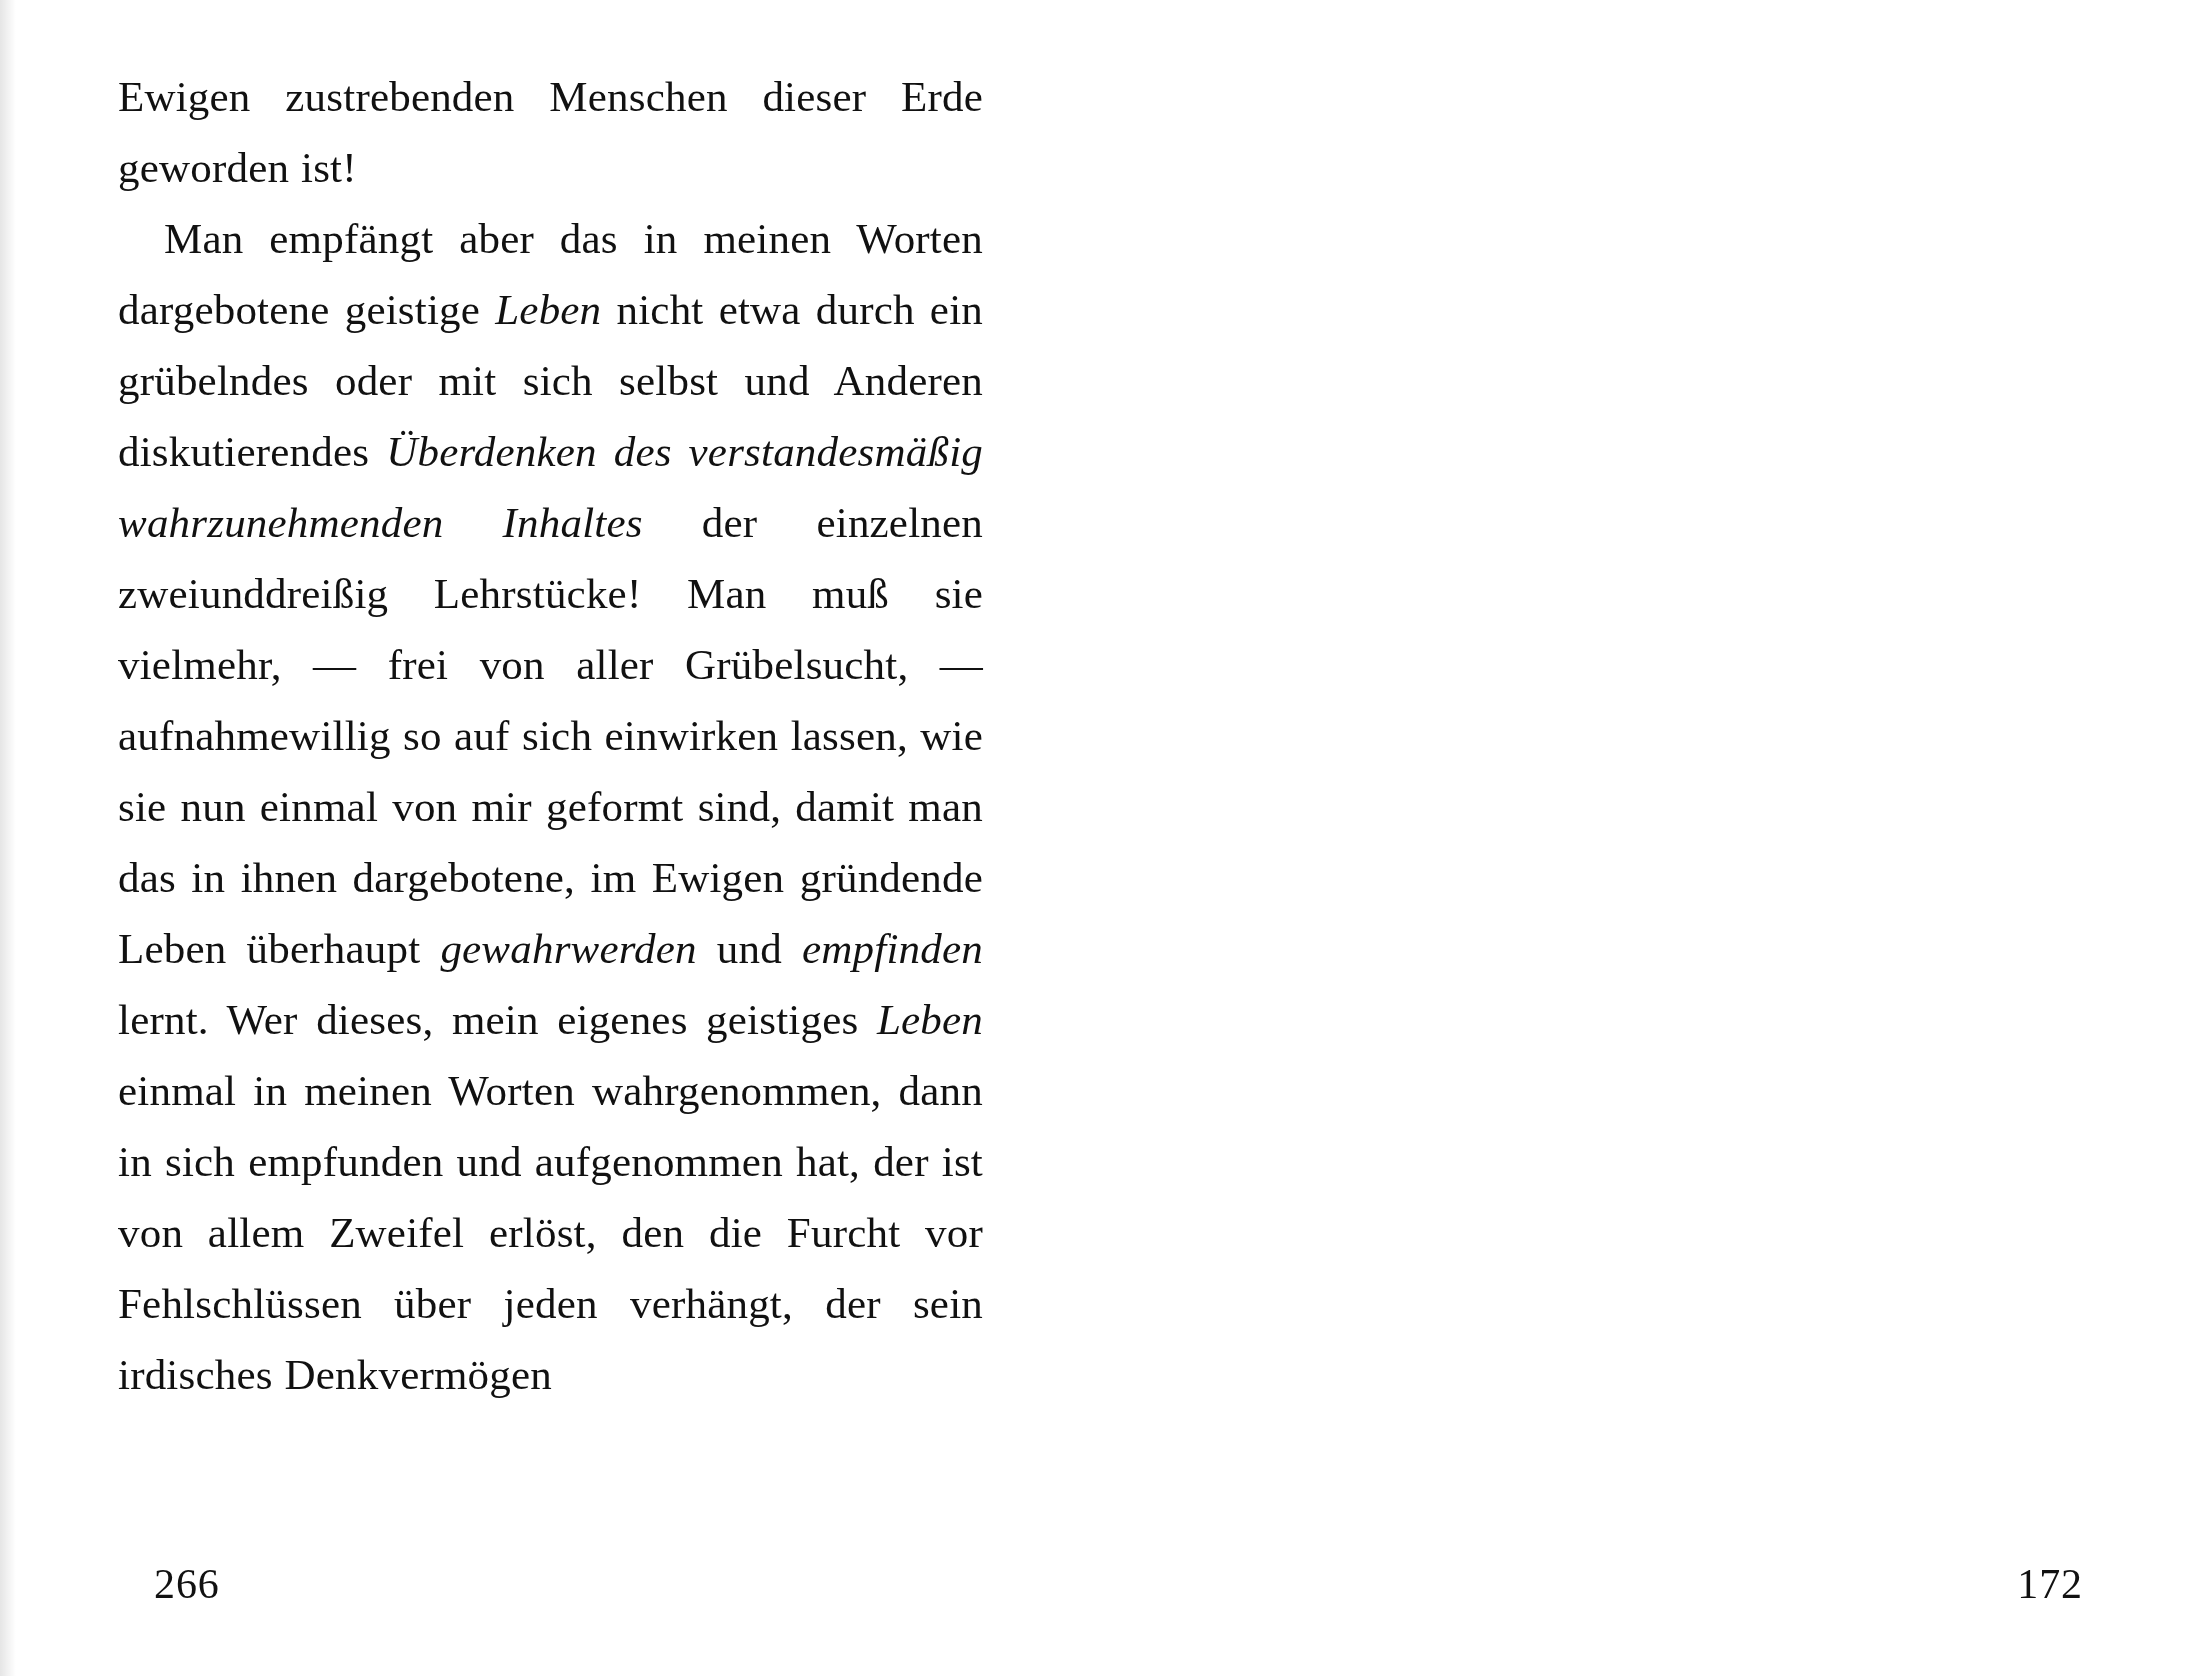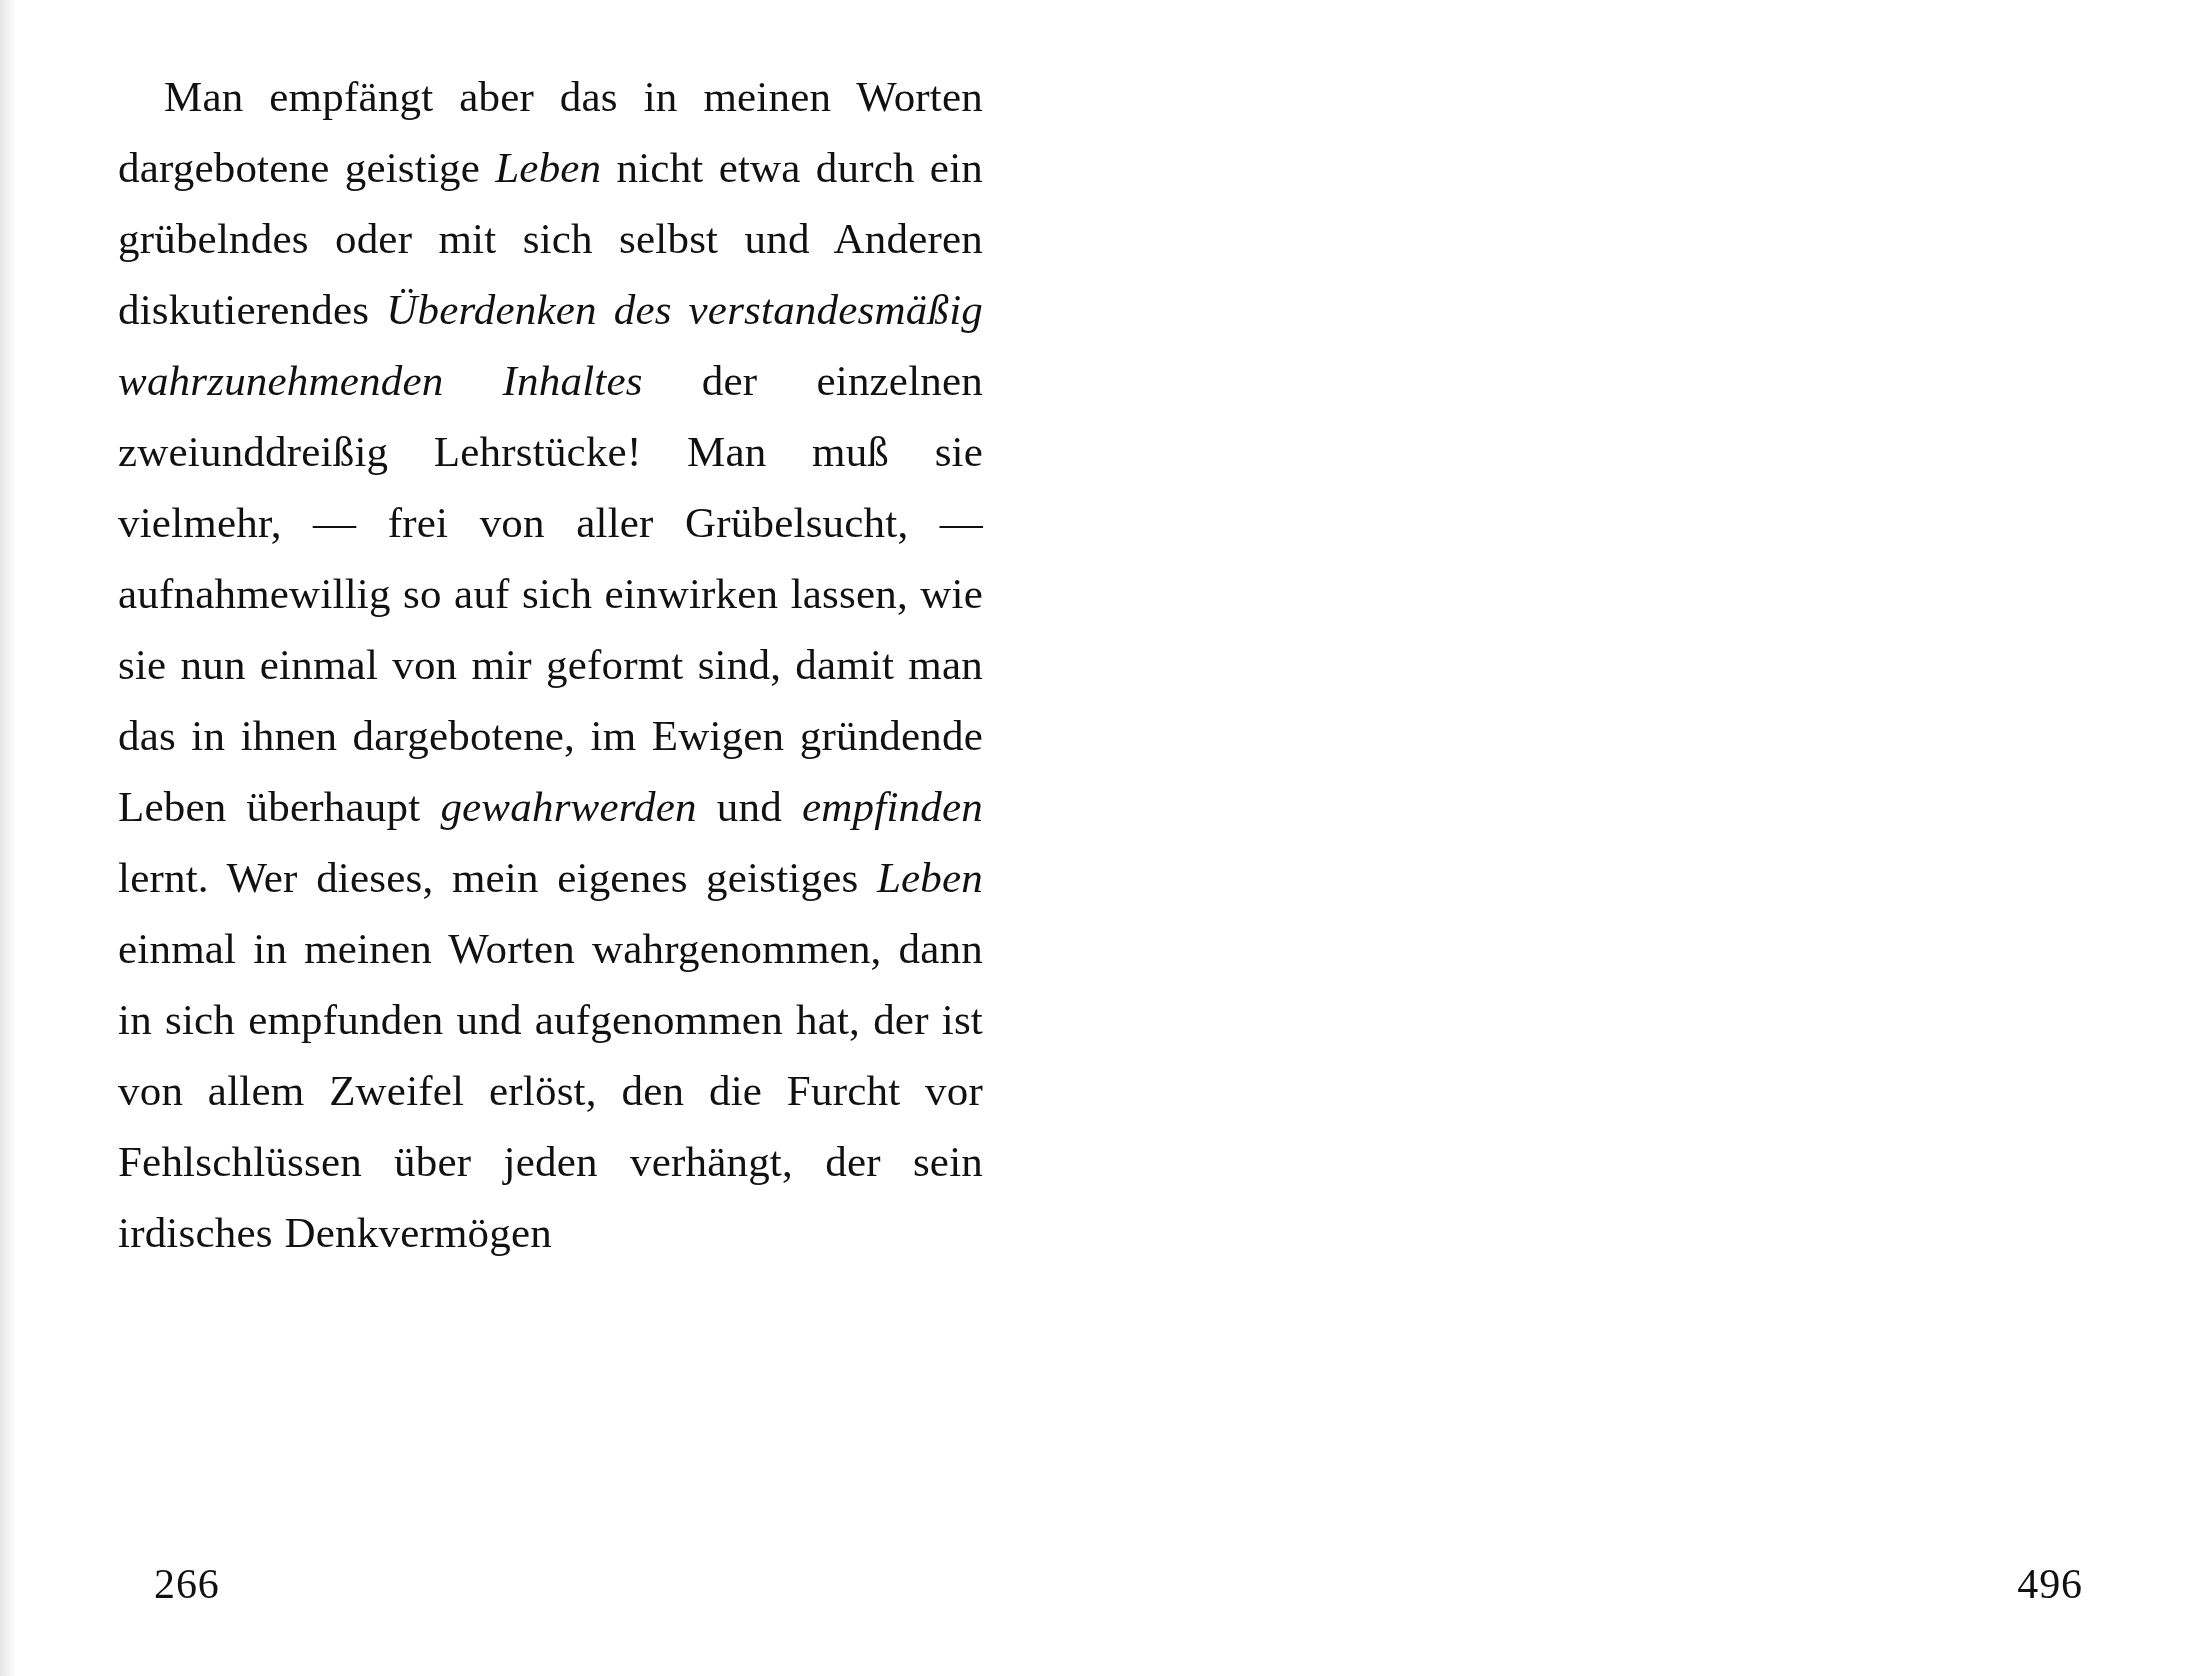--- a/index.html
+++ b/index.html
@@ -85,23 +85,24 @@
   }
 </style>
 </head>
 <body>
 
 <div class="spread">
 
   <div class="page page-left">
     <div class="edge-shadow-left"></div>
     <div class="text-col">
+        <p class="para"><span>Ewigen zustrebenden Menschen dieser Erde geworden ist!</span></p>
         <p class="para indent"><span>Man empfängt aber das in meinen Worten dargebotene geistige </span><span class="it">Leben</span><span> nicht etwa durch ein grübelndes oder mit sich selbst und Anderen diskutierendes </span><span class="it">Überdenken des verstandesmäßig wahrzunehmenden Inhaltes</span><span> der einzelnen zweiunddreißig Lehrstücke! Man muß sie vielmehr, — frei von aller Grübelsucht, — aufnahmewillig so auf sich einwirken lassen, wie sie nun einmal von mir geformt sind, damit man das in ihnen dargebotene, im Ewigen gründende Leben überhaupt </span><span class="it">gewahrwerden</span><span> und </span><span class="it">empfinden</span><span> lernt. Wer dieses, mein eigenes geistiges </span><span class="it">Leben</span><span> einmal in meinen Worten wahrgenommen, dann in sich empfunden und aufgenommen hat, der ist von allem Zweifel erlöst, den die Furcht vor Fehlschlüssen über jeden verhängt, der sein irdisches Denkvermögen</span></p>
       </div>
     <div class="folio folio-left">266</div>
   </div>
 
   <div class="page page-right">
-    <div class="folio folio-right">496</div>
+    <div class="folio folio-right">172</div>
   </div>
 
 </div>
 
 
 </body></html>

